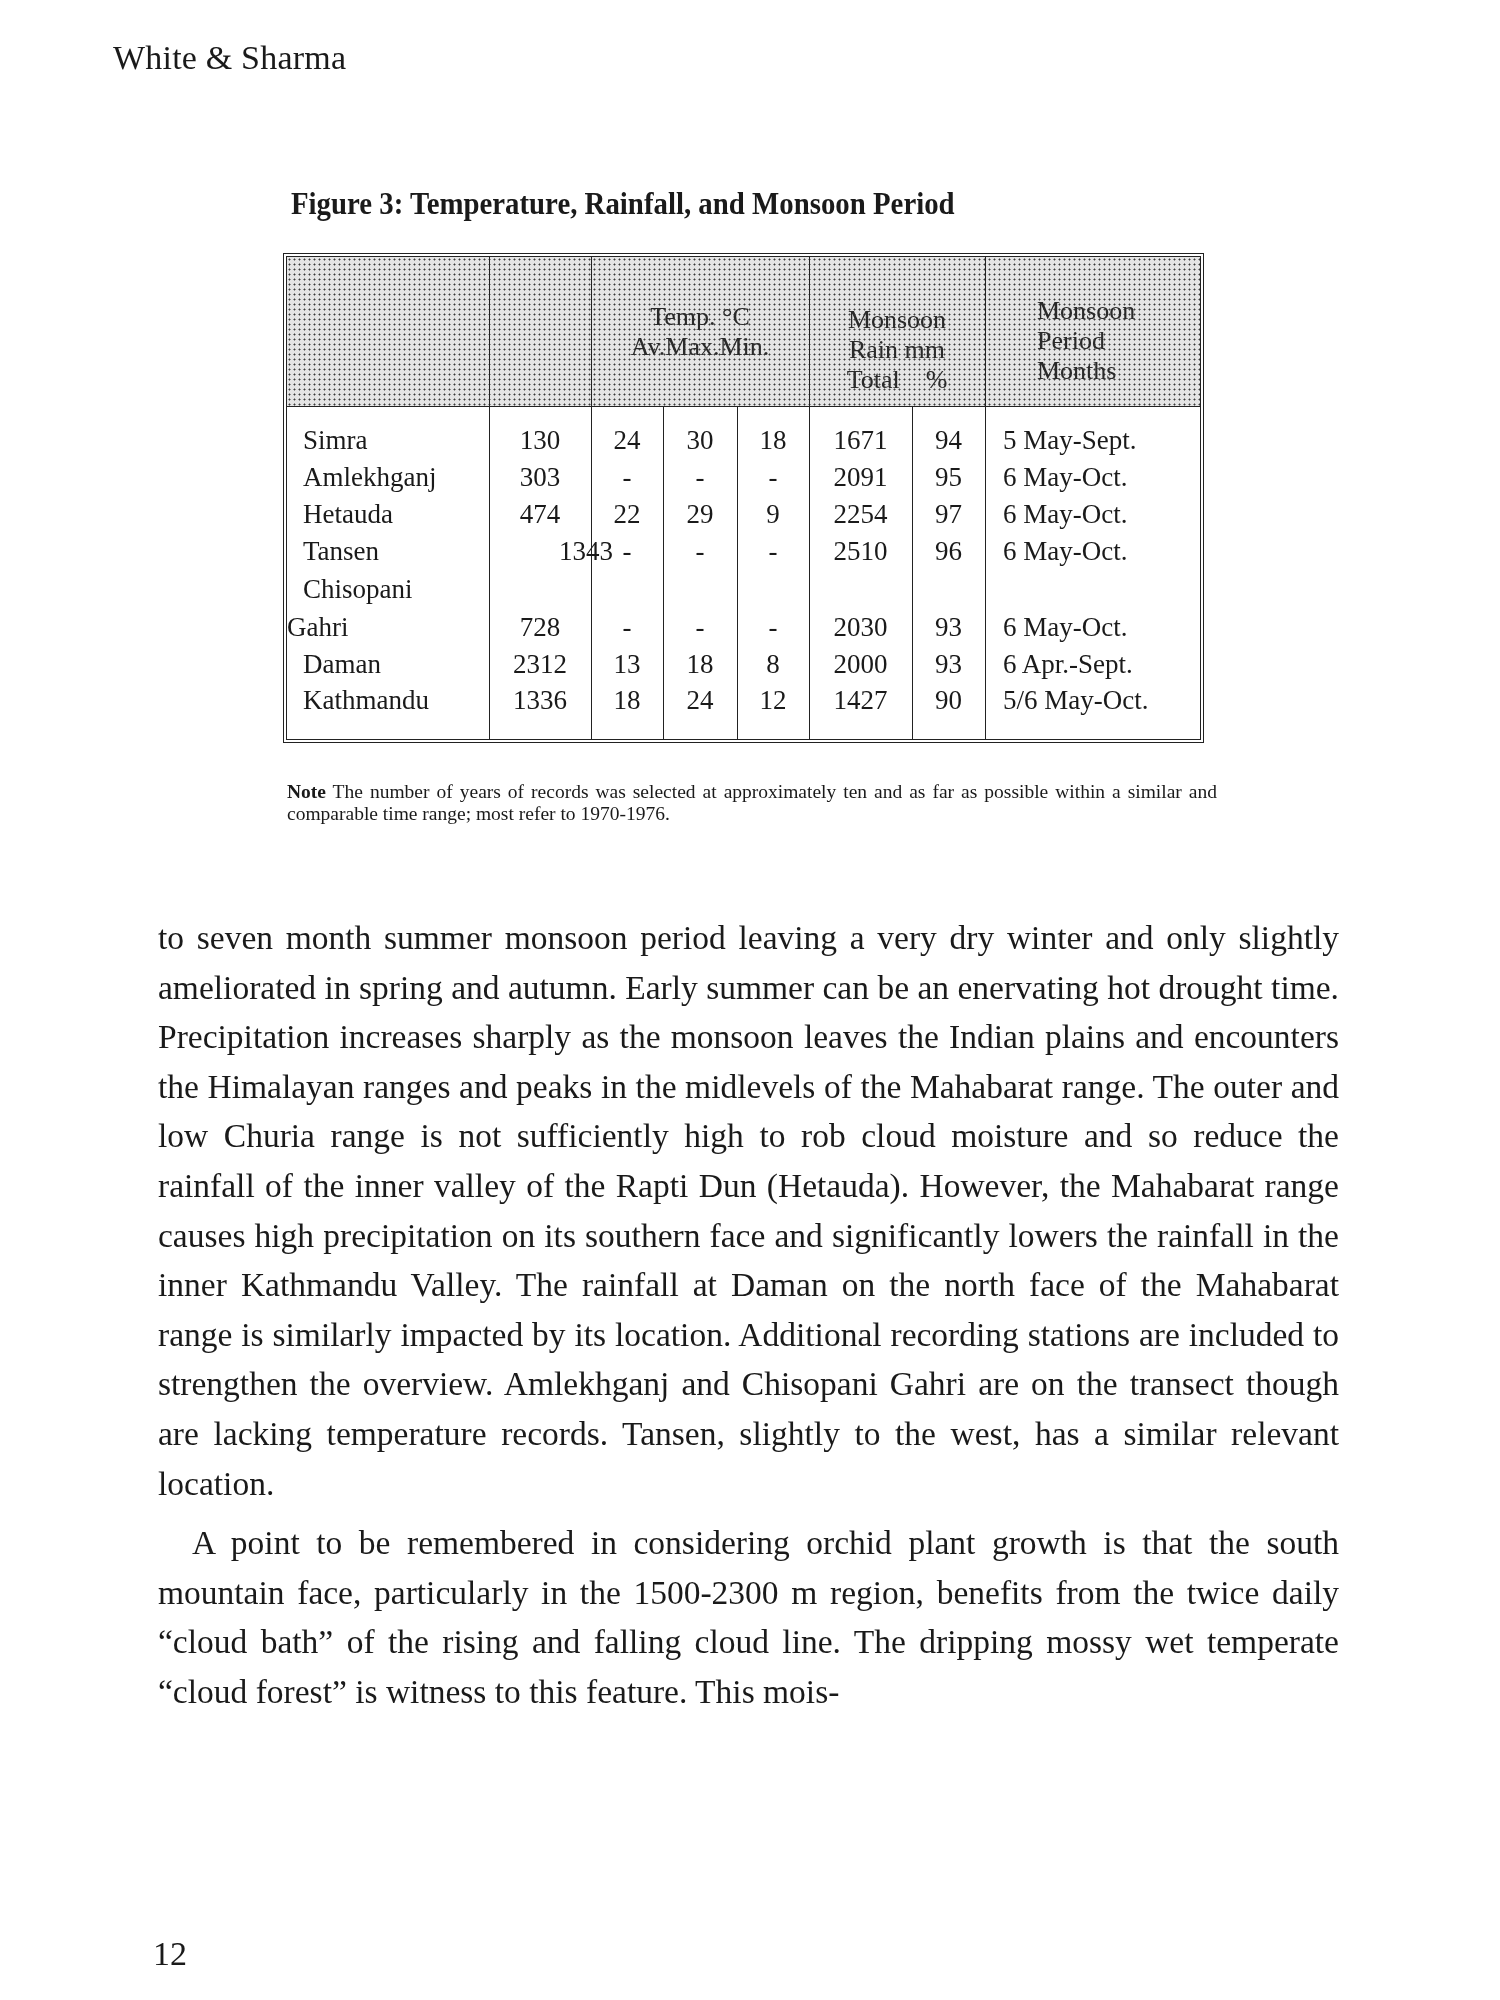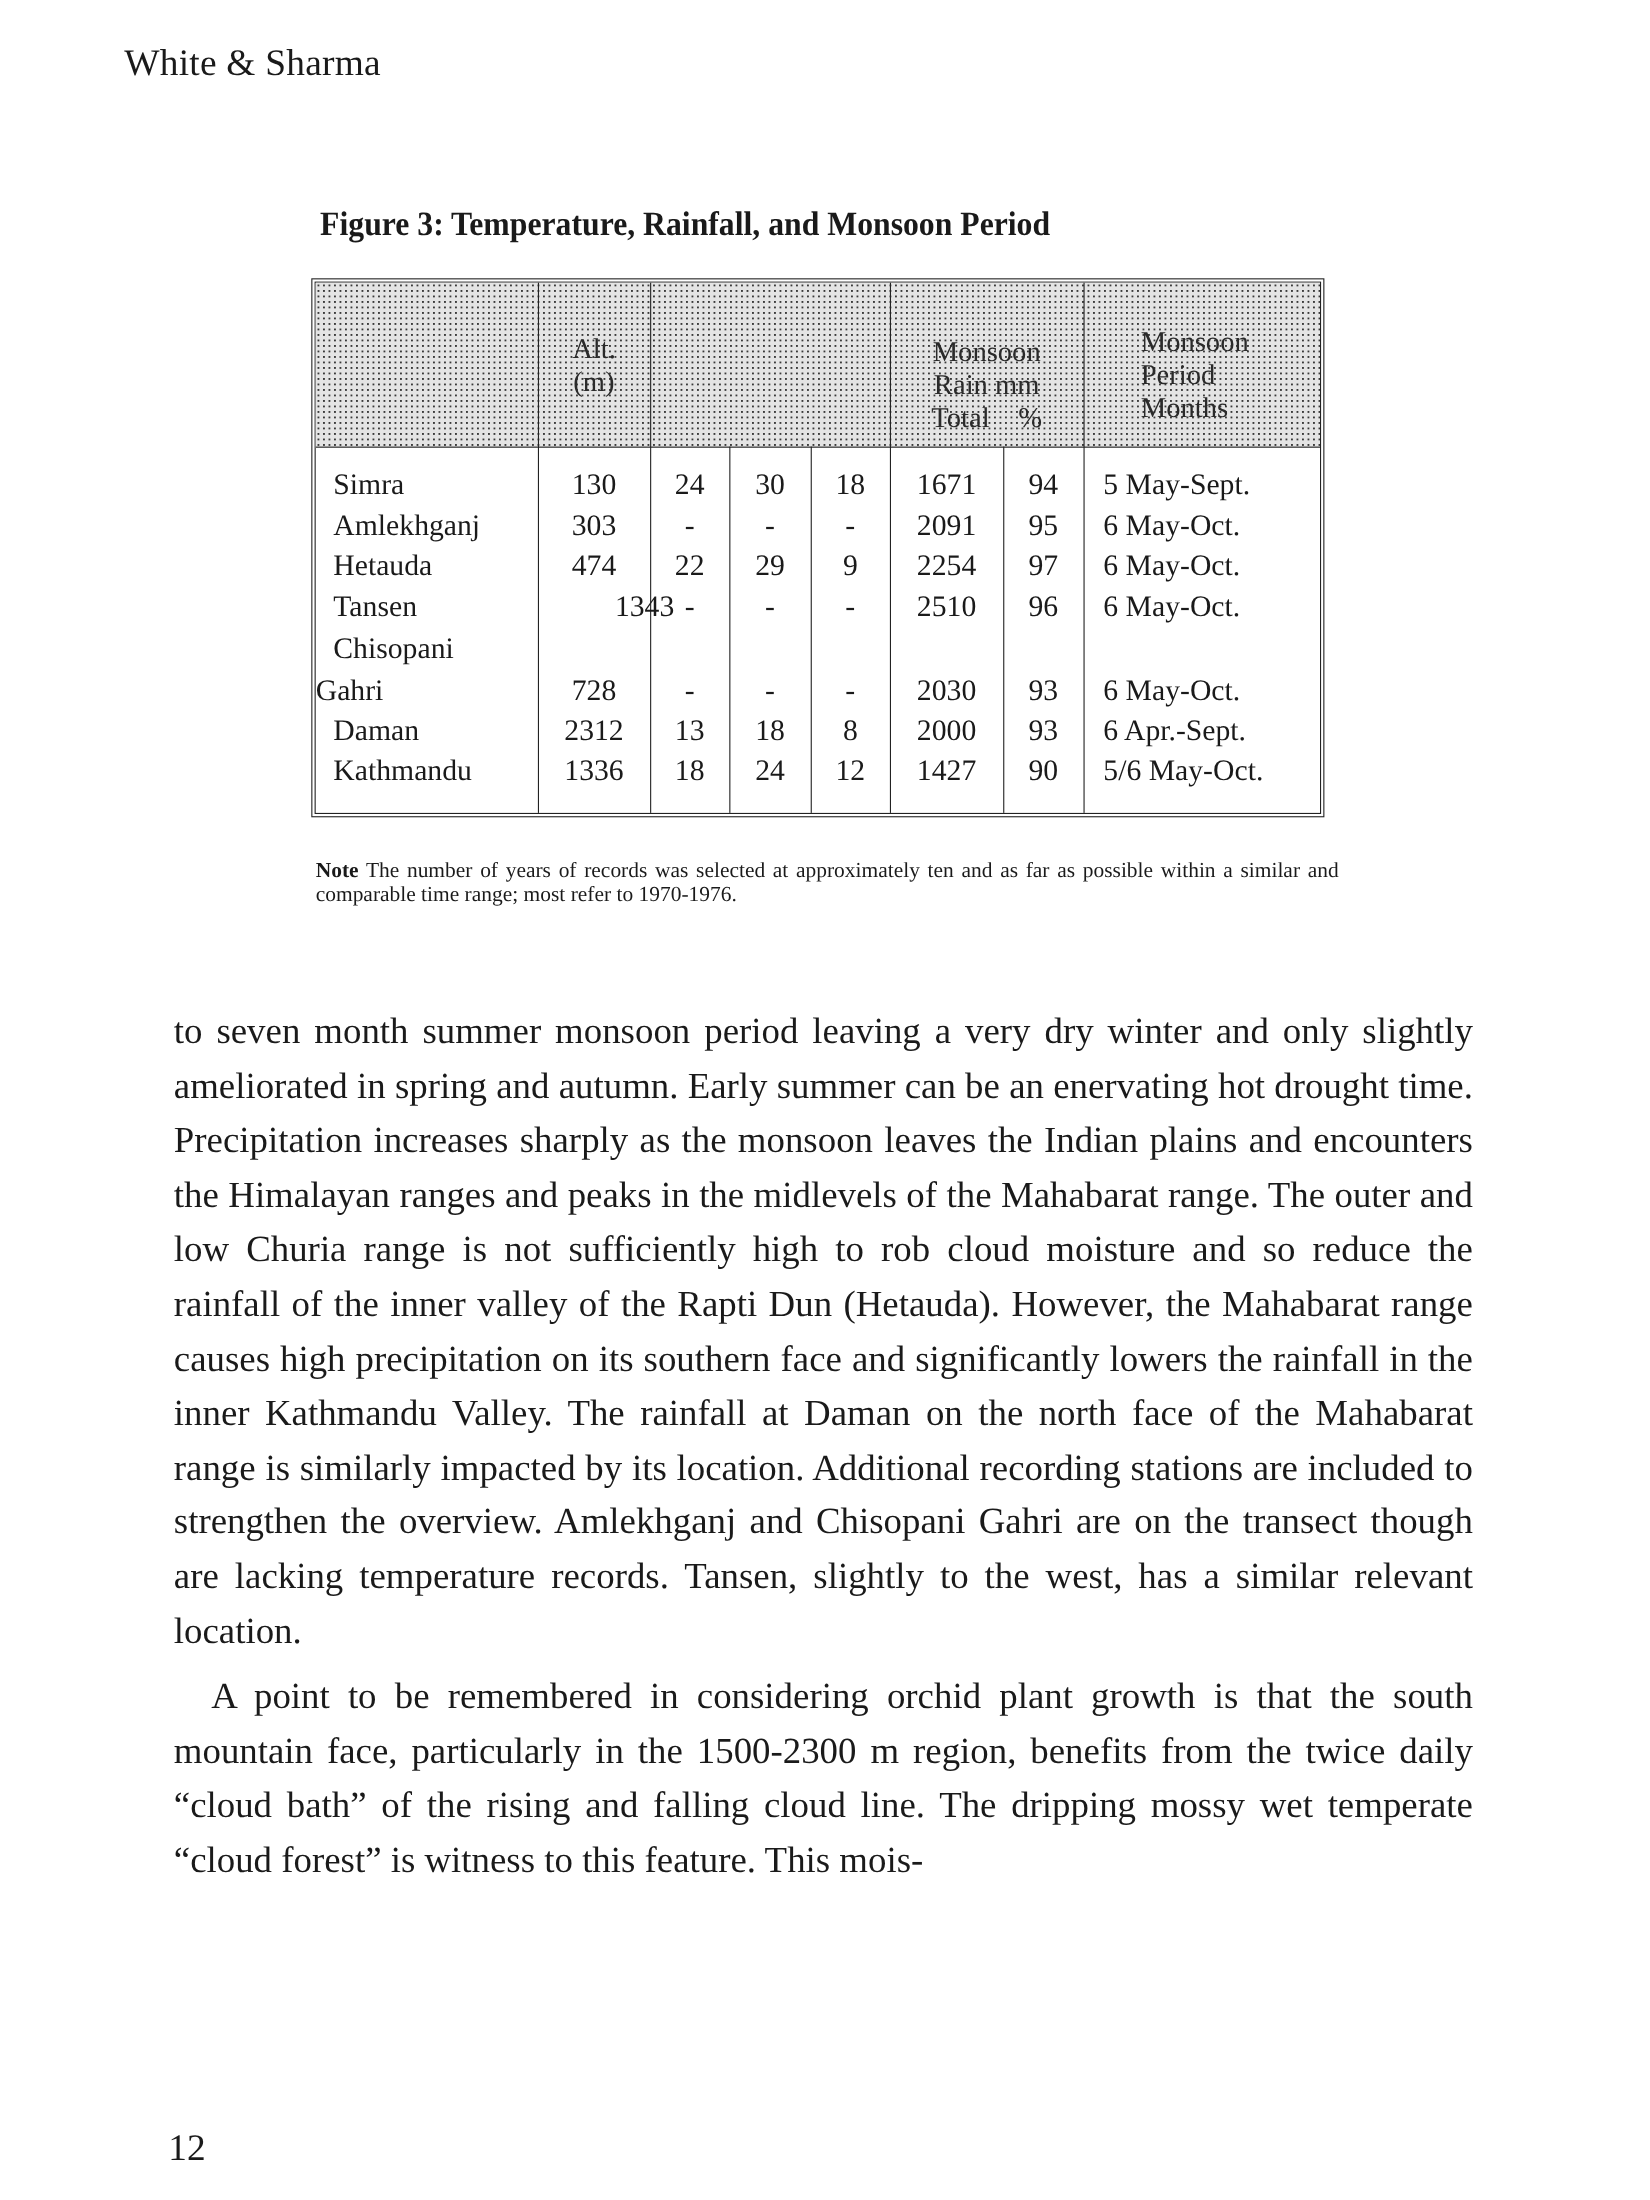--- a/index.html
+++ b/index.html
@@ -43,23 +43,23 @@
   <div class="hdr"></div>
 
   <div class="vline" style="left:202px; top:0; height:482px;"></div>
   <div class="vline" style="left:304px; top:0; height:482px;"></div>
   <div class="vline" style="left:376px; top:149px; height:333px;"></div>
   <div class="vline" style="left:450px; top:149px; height:333px;"></div>
   <div class="vline" style="left:522px; top:0; height:482px;"></div>
   <div class="vline" style="left:625px; top:149px; height:333px;"></div>
   <div class="vline" style="left:698px; top:0; height:482px;"></div>
 
-  <div class="hcell" style="left:202px; width:102px;">
-    <span class="l">Alt.</span>
-    <span class="l">(m)</span>
+  <div class="hcell" style="left:304px; width:218px;">
+    <span class="l">Temp. °C</span>
+    <span class="l">Av.Max.Min.</span>
   </div>
   <div class="hcell" style="left:522px; width:176px; padding-top:18px;">
     <span class="l">Monsoon</span>
     <span class="l">Rain mm</span>
     <span class="l" style="white-space:pre;">Total    %</span>
   </div>
   <div class="hcell" style="left:698px; width:215px; align-items:flex-start; padding-left:52px; box-sizing:border-box; padding-top:18px;">
     <span class="l">Monsoon</span>
     <span class="l">Period</span>
     <span class="l">Months</span>

